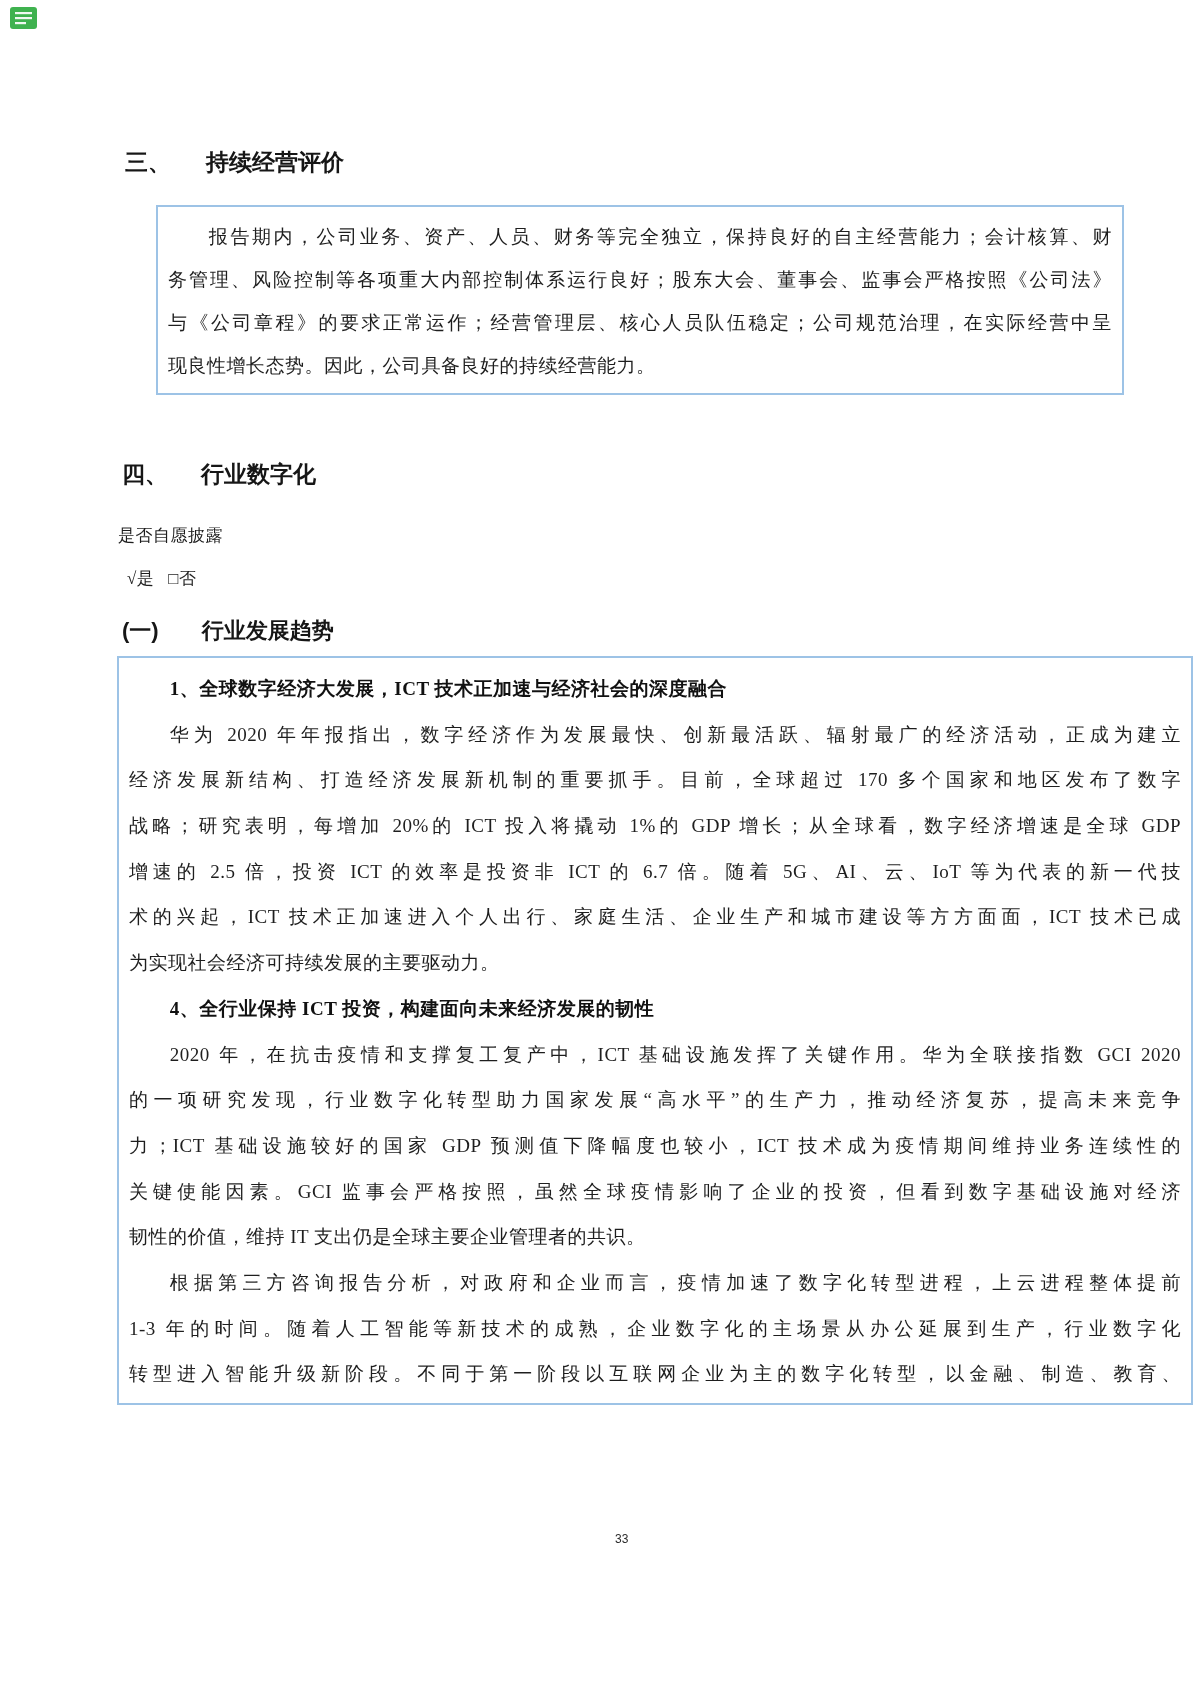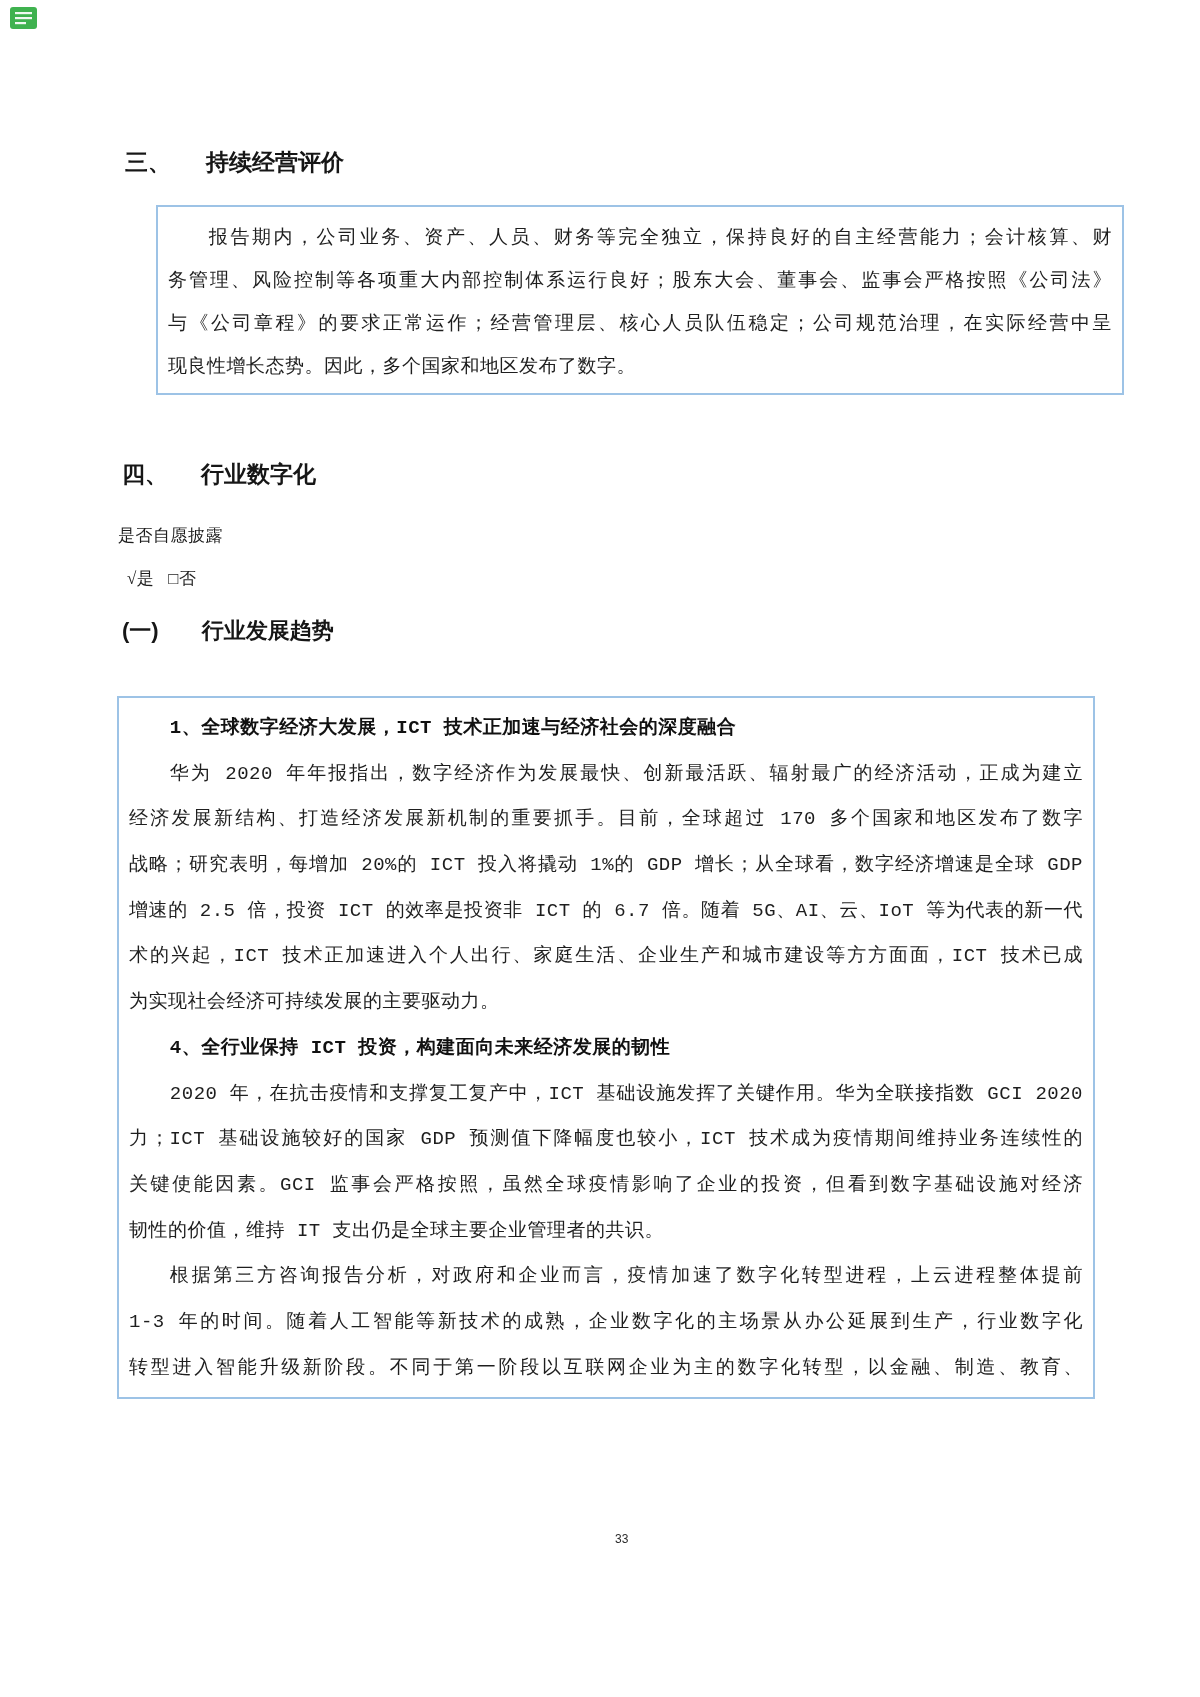--- a/index.html
+++ b/index.html
@@ -29,21 +29,21 @@
     position:absolute;
     box-sizing:border-box;
     border:2px solid #9dc3e6;
     background:#ffffff;
     padding:8px 10px 6px 10px;
     font-size:19px;
     letter-spacing:0.5px;
   }
   .box1{left:124px;top:205px;width:968px;margin-left:32px;}
   .box1 .line{height:43px;line-height:43px;}
-  .box2{left:117px;top:696px;width:978px;font-family:Liberation Mono, monospace;}
+  .box2{left:117px;top:656px;width:1076px;}
   .box2 .line{height:45.7px;line-height:45.7px;}
   .line{
     overflow:hidden;
     text-align:justify;
     text-align-last:justify;
     white-space:normal;
   }
   .ind{text-indent:2.15em;}
   .endl{text-align:left;text-align-last:left;}
   .bh{
@@ -85,21 +85,21 @@
 
   <div class="sec-heading h1">
     <span>三、</span>
     <span>持续经营评价</span>
   </div>
 
   <div class="txtbox box1">
     <div class="line ind">报告期内，公司业务、资产、人员、财务等完全独立，保持良好的自主经营能力；会计核算、财</div>
     <div class="line">务管理、风险控制等各项重大内部控制体系运行良好；股东大会、董事会、监事会严格按照《公司法》</div>
     <div class="line">与《公司章程》的要求正常运作；经营管理层、核心人员队伍稳定；公司规范治理，在实际经营中呈</div>
-    <div class="line endl">现良性增长态势。因此，多个国家和地区发布了数字。</div>
+    <div class="line endl">现良性增长态势。因此，公司具备良好的持续经营能力。</div>
   </div>
 
   <div class="sec-heading h2">
     <span>四、</span>
     <span>行业数字化</span>
   </div>
 
   <div class="plain-line disclosure">是否自愿披露</div>
 
   <div class="plain-line answer">
@@ -115,20 +115,21 @@
   <div class="txtbox box2">
     <div class="line bh">1、全球数字经济大发展，ICT 技术正加速与经济社会的深度融合</div>
     <div class="line ind">华为 2020 年年报指出，数字经济作为发展最快、创新最活跃、辐射最广的经济活动，正成为建立</div>
     <div class="line">经济发展新结构、打造经济发展新机制的重要抓手。目前，全球超过 170 多个国家和地区发布了数字</div>
     <div class="line">战略；研究表明，每增加 20%的 ICT 投入将撬动 1%的 GDP 增长；从全球看，数字经济增速是全球 GDP</div>
     <div class="line">增速的 2.5 倍，投资 ICT 的效率是投资非 ICT 的 6.7 倍。随着 5G、AI、云、IoT 等为代表的新一代技</div>
     <div class="line">术的兴起，ICT 技术正加速进入个人出行、家庭生活、企业生产和城市建设等方方面面，ICT 技术已成</div>
     <div class="line endl">为实现社会经济可持续发展的主要驱动力。</div>
     <div class="line bh">4、全行业保持 ICT 投资，构建面向未来经济发展的韧性</div>
     <div class="line ind">2020 年，在抗击疫情和支撑复工复产中，ICT 基础设施发挥了关键作用。华为全联接指数 GCI 2020</div>
+    <div class="line">的一项研究发现，行业数字化转型助力国家发展“高水平”的生产力，推动经济复苏，提高未来竞争</div>
     <div class="line">力；ICT 基础设施较好的国家 GDP 预测值下降幅度也较小，ICT 技术成为疫情期间维持业务连续性的</div>
     <div class="line">关键使能因素。GCI 监事会严格按照，虽然全球疫情影响了企业的投资，但看到数字基础设施对经济</div>
     <div class="line endl">韧性的价值，维持 IT 支出仍是全球主要企业管理者的共识。</div>
     <div class="line ind">根据第三方咨询报告分析，对政府和企业而言，疫情加速了数字化转型进程，上云进程整体提前</div>
     <div class="line">1-3 年的时间。随着人工智能等新技术的成熟，企业数字化的主场景从办公延展到生产，行业数字化</div>
     <div class="line">转型进入智能升级新阶段。不同于第一阶段以互联网企业为主的数字化转型，以金融、制造、教育、</div>
   </div>
 
   <div class="page-num">33</div>
 

